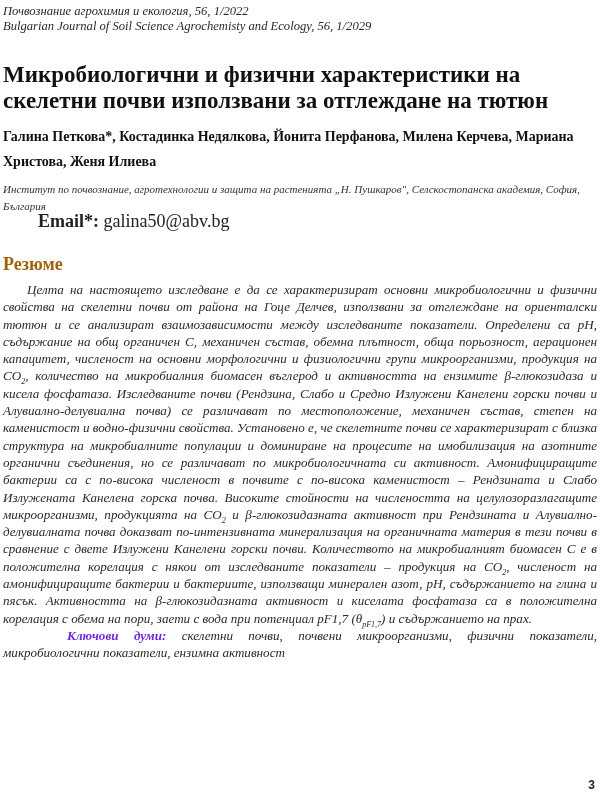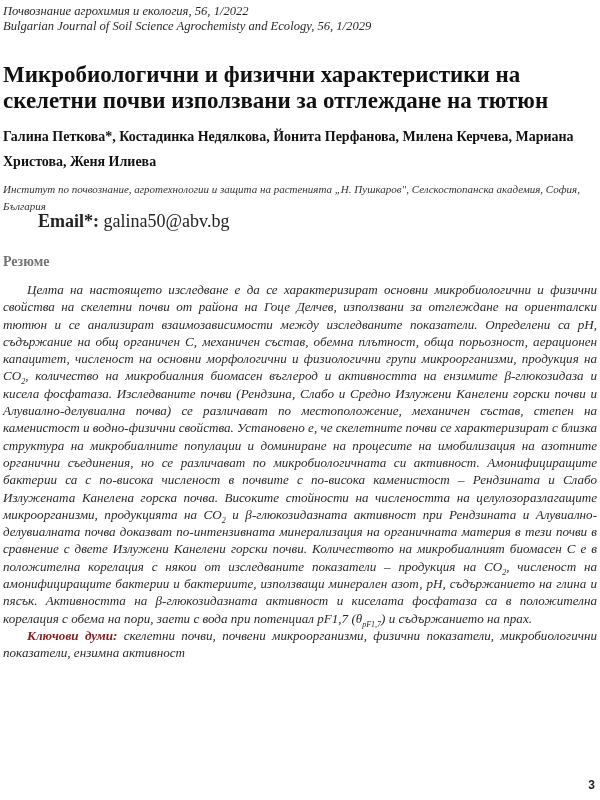--- a/index.html
+++ b/index.html
@@ -21,30 +21,30 @@
   }
   .affil {
     position: absolute; left: 3px; top: 181px; width: 596px;
     font-style: italic; font-size: 11px; line-height: 16.5px; color: #333;
   }
   .email {
     position: absolute; left: 11px; top: 214px; font-size: 18px; line-height: 15px; color: #222; margin-left: 27px;
   }
   .email b { font-weight: bold; }
   .resume-head {
-    position: absolute; left: 3px; top: 254px; font-weight: bold; font-size: 14px; color: #737373;
+    position: absolute; left: 3px; top: 254px; font-weight: bold; font-size: 18px; color: #a16207;
   }
   .abstract {
     position: absolute; left: 3px; top: 281px; width: 594px;
     font-size: 13.1px; line-height: 17.3px; text-align: justify; color: #2a2a2a; font-style: italic;
   }
   .abstract p { margin: 0; text-indent: 24px; }
   .abstract sub { font-size: 8px; line-height: 0; }
   .keywords { margin: 0; text-indent: 20px; }
-  .keywords b { color: #7f1d1d; }
+  .keywords b { color: #6d28d9; margin-left: 40px; }
   .page-number {
     position: absolute; right: 5px; top: 778px; font-family: "Liberation Sans", sans-serif;
     font-weight: bold; font-size: 12px; color: #222;
   }
 </style>
 </head>
 <body>
 
 <div class="journal-line" style="top:4px">Почвознание агрохимия и екология, 56, 1/2022</div>
 <div class="journal-line" style="top:19px">Bulgarian Journal of Soil Science Agrochemisty and Ecology, 56, 1/2029</div>

